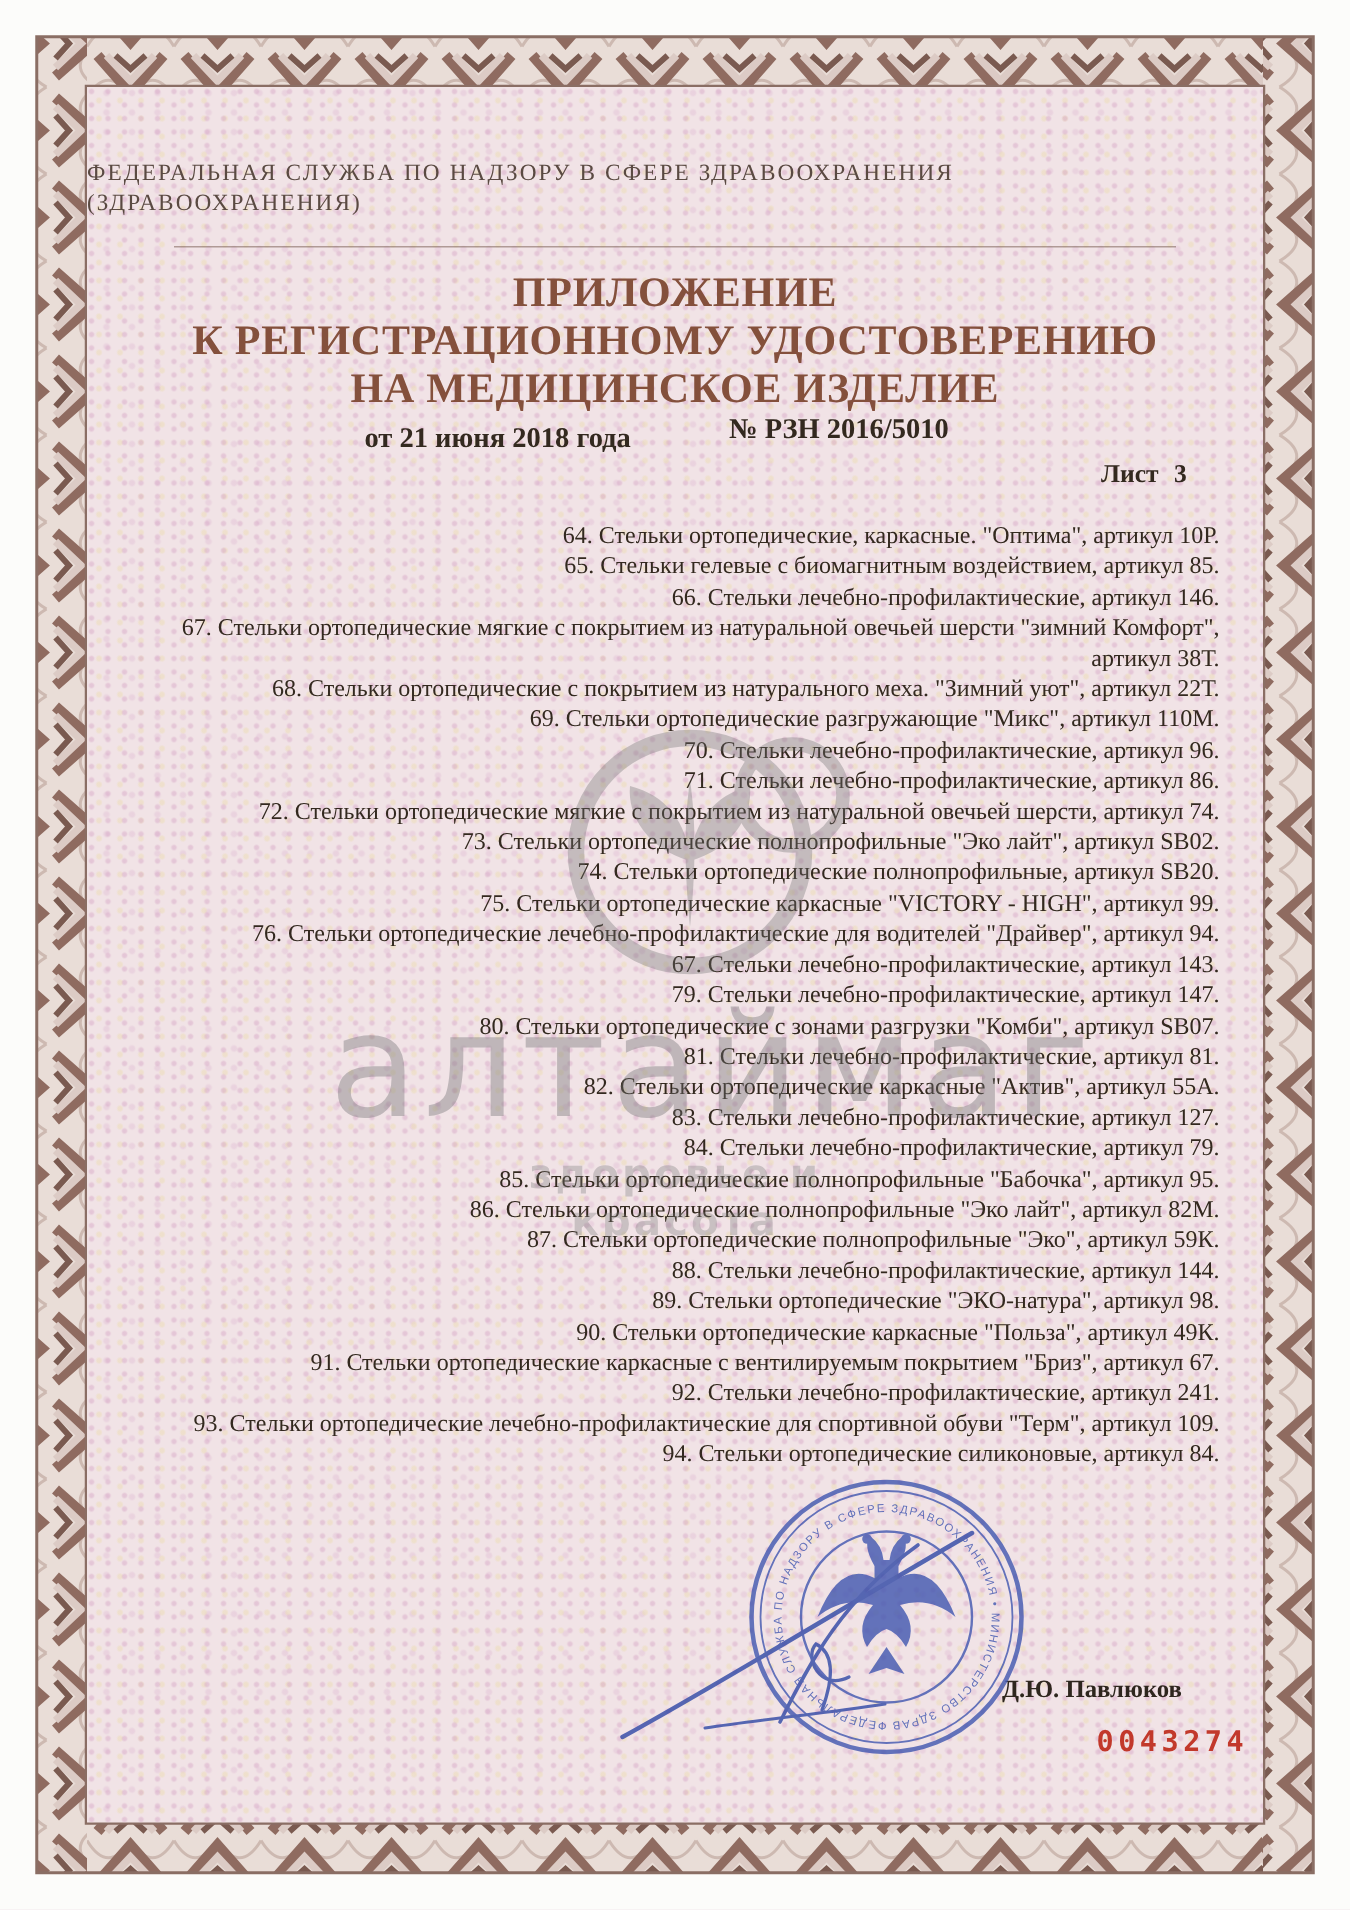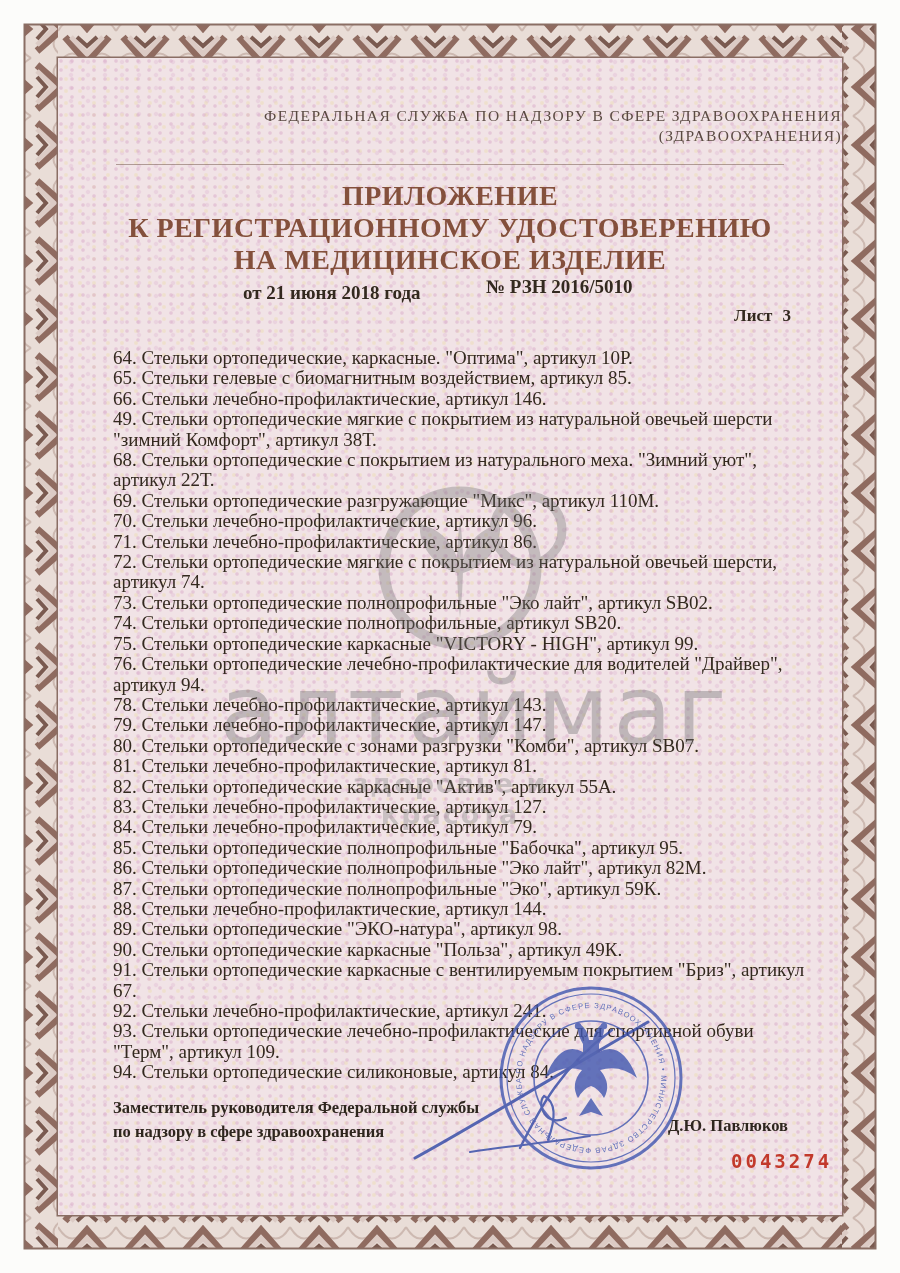--- a/index.html
+++ b/index.html
@@ -8,30 +8,30 @@
   .border-layer{position:absolute;left:0;top:0;z-index:0;}
   .inner-page{
     position:absolute;left:58px;top:58px;width:784px;height:1157px;z-index:1;
     background-color:#f1e3e6;
     background-image:
       radial-gradient(circle at 3px 3px, rgba(216,170,200,0.50) 1.2px, transparent 2.3px),
       radial-gradient(circle at 8px 9px, rgba(236,221,184,0.55) 1.3px, transparent 2.5px),
       radial-gradient(circle at 13px 4px, rgba(223,186,211,0.40) 1.5px, transparent 2.7px);
     background-size:11px 9px,14px 12px,17px 13px;
   }
-  .agency{position:absolute;left:0;top:48px;width:784px;text-align:right;color:#5a4a42;
+  .agency{position:absolute;left:0;top:48px;width:784px;text-align:left;color:#5a4a42;
     font-size:15.5px;letter-spacing:1.4px;line-height:20px;}
   .divider{position:absolute;left:58px;top:106px;width:668px;height:1px;background:rgba(122,95,84,.55);}
   .doc-title{position:absolute;left:0;top:122px;width:784px;text-align:center;color:#84503c;
     font-weight:700;font-size:28px;line-height:32px;letter-spacing:.5px;}
   .date-row{position:absolute;left:0;top:218px;width:784px;color:#33291f;font-weight:700;font-size:19px;}
   .date-text{position:absolute;left:165px;top:6px;margin-left:20px;}
   .number-text{position:absolute;left:428px;top:0;}
   .sheet-label{position:absolute;left:676px;top:248px;color:#33291f;font-weight:700;font-size:17px;word-spacing:6px;}
-  .item-list{position:absolute;left:55px;top:290px;width:700px;color:#33291f;font-size:19px;line-height:20.4px;}
+  .item-list{position:absolute;left:55px;top:290px;width:700px;color:#33291f;font-size:16px;line-height:20.4px;text-align:right;}
   .doc-line{margin:0;}
   .sign-block{position:absolute;left:55px;top:1038px;width:480px;color:#2e261e;font-weight:700;font-size:16.5px;line-height:24px;}
   .sign-name{position:absolute;left:610px;top:1058px;color:#2e261e;font-weight:700;font-size:16.5px;}
   .serial{position:absolute;left:673px;top:1092px;color:#c2392b;font-family:"DejaVu Sans Mono",monospace;
     font-weight:700;font-size:19px;letter-spacing:3px;}
   .wm-layer{position:absolute;left:0;top:0;width:900px;height:1273px;z-index:2;pointer-events:none;}
   .wm-brand{position:absolute;left:130px;top:655px;width:690px;text-align:center;
     font-family:"DejaVu Sans",sans-serif;font-weight:400;font-size:96px;letter-spacing:4px;
     color:rgba(110,110,112,0.38);}
   .wm-tagline{position:absolute;left:280px;top:768px;width:340px;text-align:center;
@@ -103,53 +103,49 @@
       <span class="date-text">от 21 июня 2018 года</span>
       <span class="number-text">№  РЗН 2016/5010</span>
     </div>
 
     <div class="sheet-label">Лист  3</div>
 
     <div class="item-list">
         <div class="doc-line">64. Стельки ортопедические, каркасные. "Оптима", артикул 10Р.</div>
         <div class="doc-line">65. Стельки гелевые с биомагнитным воздействием, артикул 85.</div>
         <div class="doc-line">66. Стельки лечебно-профилактические, артикул 146.</div>
-        <div class="doc-line">49. Стельки ортопедические мягкие с покрытием из натуральной овечьей шерсти "зимний Комфорт", артикул 38Т.</div>
+        <div class="doc-line">67. Стельки ортопедические мягкие с покрытием из натуральной овечьей шерсти "зимний Комфорт", артикул 38Т.</div>
         <div class="doc-line">68. Стельки ортопедические с покрытием из натурального меха. "Зимний уют", артикул 22Т.</div>
         <div class="doc-line">69. Стельки ортопедические разгружающие "Микс", артикул 110М.</div>
         <div class="doc-line">70. Стельки лечебно-профилактические, артикул 96.</div>
         <div class="doc-line">71. Стельки лечебно-профилактические, артикул 86.</div>
         <div class="doc-line">72. Стельки ортопедические мягкие с покрытием из натуральной овечьей шерсти, артикул 74.</div>
         <div class="doc-line">73. Стельки ортопедические полнопрофильные "Эко лайт", артикул SB02.</div>
         <div class="doc-line">74. Стельки ортопедические полнопрофильные, артикул SB20.</div>
         <div class="doc-line">75. Стельки ортопедические каркасные "VICTORY - HIGH", артикул 99.</div>
         <div class="doc-line">76. Стельки ортопедические лечебно-профилактические для водителей "Драйвер", артикул 94.</div>
-        <div class="doc-line">78. Стельки лечебно-профилактические, артикул 143.</div>
+        <div class="doc-line">67. Стельки лечебно-профилактические, артикул 143.</div>
         <div class="doc-line">79. Стельки лечебно-профилактические, артикул 147.</div>
         <div class="doc-line">80. Стельки ортопедические с зонами разгрузки "Комби", артикул SB07.</div>
         <div class="doc-line">81. Стельки лечебно-профилактические, артикул 81.</div>
         <div class="doc-line">82. Стельки ортопедические каркасные "Актив", артикул 55А.</div>
         <div class="doc-line">83. Стельки лечебно-профилактические, артикул 127.</div>
         <div class="doc-line">84. Стельки лечебно-профилактические, артикул 79.</div>
         <div class="doc-line">85. Стельки ортопедические полнопрофильные "Бабочка", артикул 95.</div>
         <div class="doc-line">86. Стельки ортопедические полнопрофильные "Эко лайт", артикул 82М.</div>
         <div class="doc-line">87. Стельки ортопедические полнопрофильные "Эко", артикул 59К.</div>
         <div class="doc-line">88. Стельки лечебно-профилактические, артикул 144.</div>
         <div class="doc-line">89. Стельки ортопедические "ЭКО-натура", артикул 98.</div>
         <div class="doc-line">90. Стельки ортопедические каркасные "Польза", артикул 49К.</div>
         <div class="doc-line">91. Стельки ортопедические каркасные с вентилируемым покрытием "Бриз", артикул 67.</div>
         <div class="doc-line">92. Стельки лечебно-профилактические, артикул 241.</div>
         <div class="doc-line">93. Стельки ортопедические лечебно-профилактические для спортивной обуви "Терм", артикул 109.</div>
         <div class="doc-line">94. Стельки ортопедические силиконовые, артикул 84.</div>
       </div>
 
-    <div class="sign-block">
-      <div>Заместитель руководителя Федеральной службы</div>
-      <div>по надзору в сфере здравоохранения</div>
-    </div>
     <div class="sign-name">Д.Ю. Павлюков</div>
 
     <div class="serial">0043274</div>
   </div>
 
   <div class="wm-layer">
     <svg class="wm-logo" width="230" height="180" aria-hidden="true">
       <circle cx="100" cy="90" r="76" fill="none" stroke="#6f6f71" stroke-width="11"></circle>
       <circle cx="168" cy="52" r="34" fill="none" stroke="#6f6f71" stroke-width="9"></circle>
       <path d="M100,140 C96,100 96,70 100,42 C104,70 104,100 100,140" fill="#6f6f71"></path>

